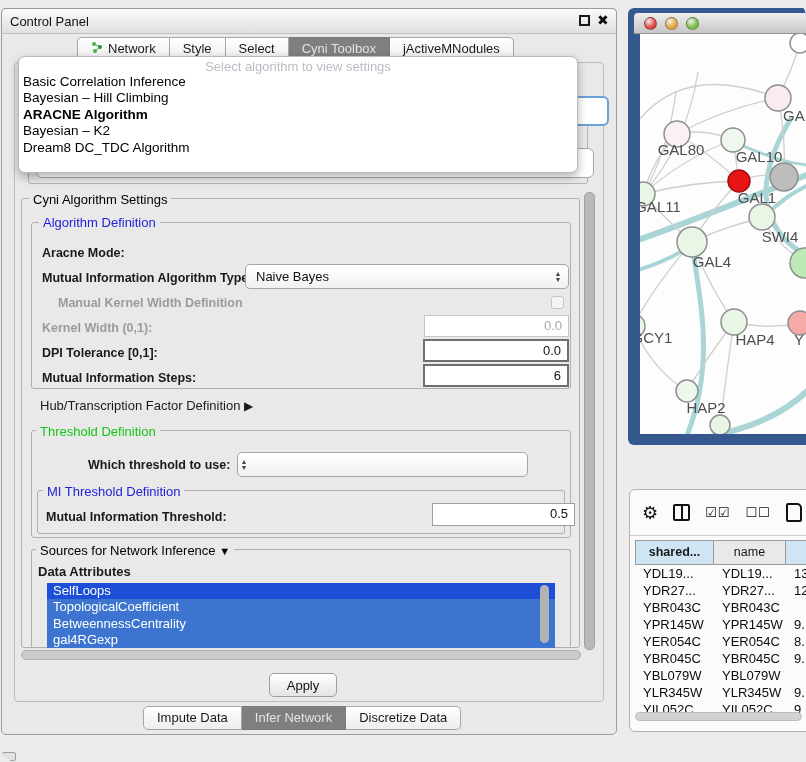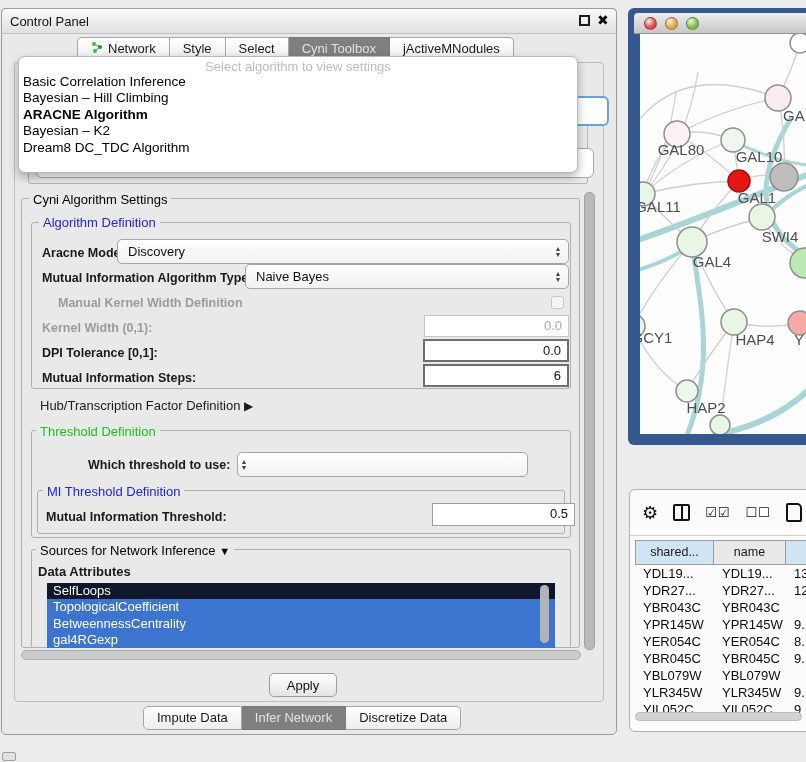--- a/index.html
+++ b/index.html
@@ -1,18 +1,18 @@
 <!DOCTYPE html>
 <html><head>
 <meta charset="utf-8">
 <style>
   * { margin:0; padding:0; box-sizing:border-box; }
   html,body { width:806px; height:762px; }
   body { font-family:"Liberation Sans","DejaVu Sans",sans-serif; background:#ececec; }
-  #page { position:relative; width:806px; height:762px; overflow:hidden; background:#ececec; }
+  #page { position:relative; width:806px; height:762px; overflow:hidden; background:#ececec;border-radius:17px; }
   .abs { position:absolute; }
 
   
   .cp { left:1px; top:8px; width:616px; height:727px; background:#e9e9e9;
         border:1px solid #9c9c9c; border-radius:5px; }
   .cp-titlebar { left:1px; top:8px; width:616px; height:26px;
         background:linear-gradient(#fafafa,#e0e0e0); border-bottom:1px solid #c0c0c0;
         border-radius:5px 5px 0 0; border-top:1px solid #9c9c9c; border-left:1px solid #9c9c9c; border-right:1px solid #9c9c9c;}
   .cp-title { left:10px; top:14px; font-size:13px; color:#111; }
   .float-btn { left:579px; top:15px; width:11px; height:11px; border:2px solid #1a1a1a; background:transparent; }
@@ -171,27 +171,20 @@
 
   <div class="abs vscroll" style="left:584px;top:192px;width:11px;height:460px;">
     <div class="vthumb" style="width:11px;height:458px;"></div>
   </div>
   <div class="abs hthumb" style="left:21px;top:650px;width:560px;height:10px;"></div>
 
   <div class="abs group" style="left:31px;top:222px;width:540px;height:167px;"></div>
   <div class="abs legend blue" style="left:39px;top:215px;">Algorithm Definition</div>
 
   <div class="abs lbl" style="left:42px;top:246px;">Aracne Mode:</div>
-  <div class="abs combo" style="left:117px;top:239px;width:452px;height:25px;">
-    <span class="val">Discovery</span>
-    <span class="stepper">
-        <span>▲</span>
-        <span>▼</span>
-      </span>
-  </div>
 
   <div class="abs lbl" style="left:42px;top:271px;">Mutual Information Algorithm Type:</div>
   <div class="abs combo" style="left:245px;top:264px;width:324px;height:25px;">
     <span class="val">Naive Bayes</span>
     <span class="stepper">
         <span>▲</span>
         <span>▼</span>
       </span>
   </div>
 
@@ -228,21 +221,21 @@
   <div class="abs lbl" style="left:46px;top:510px;">Mutual Information Threshold:</div>
   <div class="abs field" style="left:432px;top:503px;width:143px;height:23px;border-color:#9f9f9f;padding-left:12px;">0.5</div>
 
   <div class="abs group" style="left:31px;top:549px;width:540px;height:99px;border-bottom:none;"></div>
   <div class="abs legend" style="left:36px;top:543px;">
     <span>Sources for Network Inference</span>
     <span style="font-size:11px;"> ▼</span>
   </div>
   <div class="abs lbl" style="left:38px;top:564px;font-size:13px;">Data Attributes</div>
   <div class="abs attr-list" id="attr-list">
-      <div class="attr-item" style="background: #0f172a;">SelfLoops</div>
+      <div class="attr-item" style="background: #1d4ed8;">SelfLoops</div>
       <div class="attr-item" style="background: rgb(60, 116, 207);">TopologicalCoefficient</div>
       <div class="attr-item" style="background: rgb(60, 116, 207);">BetweennessCentrality</div>
       <div class="attr-item" style="background: rgb(60, 116, 207);">gal4RGexp</div>
     </div>
   <div class="abs attr-scroll"></div>
 
   <div class="abs apply-btn">Apply</div>
 
   <div class="abs tabstrip tabstrip-bottom" id="bottom-tabs">
       <div class="tab">
@@ -330,21 +323,21 @@
   <div class="abs tp">
     <div class="tp-toolbar">
       <span class="gear">⚙</span>
       <span class="split-icon"></span>
       <span class="cbx">☑☑</span>
       <span class="cbx">☐☐</span>
       <span class="doc-icon"></span>
     </div>
     <div class="tp-table">
       <div class="tp-header" id="tp-header">
-          <div class="tp-hcell blue" style="width: 79px;">shared...</div>
+          <div class="tp-hcell blue" style="width: 79px; font-weight: bold;">shared...</div>
           <div class="tp-hcell" style="width: 72px;">name</div>
           <div class="tp-hcell blue" style="width: 40px;"></div>
         </div>
       <div id="tp-rows">
           <div class="tp-row">
             <div class="tp-cell" style="width: 79px;">YDL19...</div>
             <div class="tp-cell" style="width: 72px;">YDL19...</div>
             <div class="tp-cell" style="width: 40px;">13</div>
           </div>
           <div class="tp-row">

